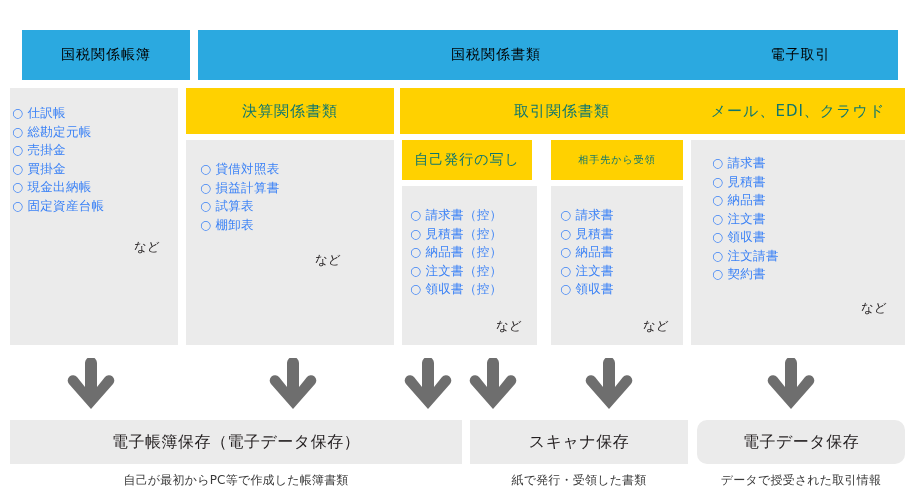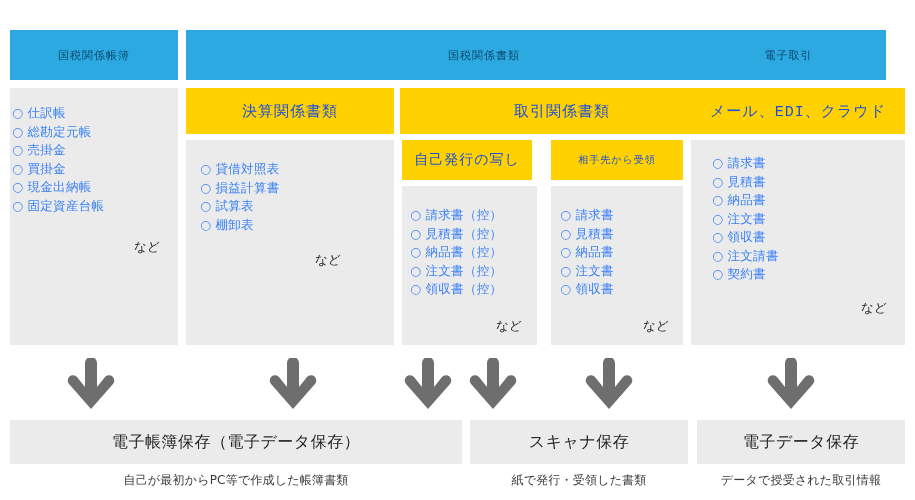--- a/index.html
+++ b/index.html
@@ -9,33 +9,33 @@
     font-family:"DejaVu Sans","Liberation Sans",sans-serif;
     color:#2b2b2b;
     overflow:hidden;
   }
   #stage{position:relative;width:915px;height:500px;}
 
   
   .hdr-blue{
     position:absolute;
     background:#2ba9e0;
-    color:#0c4a6e;
-    font-size:11px;
+    color:#000000;
+    font-size:14px;
     display:flex;align-items:center;justify-content:center;
     letter-spacing:1px;
+    margin-left:12px;
   }
   .hdr-yellow{
     position:absolute;
     background:#ffd100;
-    color:#1d4ed8;
+    color:#0f766e;
     font-size:15px;
     display:flex;align-items:center;justify-content:center;
     letter-spacing:1px;
-    font-family:Liberation Mono, monospace;
   }
   .panel-gray{
     position:absolute;
     background:#ebebeb;
   }
   .listbox{
     position:absolute;
     font-size:12.5px;
     line-height:18.5px;
     color:#3b82f6;
@@ -179,16 +179,16 @@
         <path d="M25 51 L3 26 A5 5 0 0 1 11 19 L19 29 L19 5 A4 4 0 0 1 31 5 L31 29 L39 19 A5 5 0 0 1 47 26 Z" fill="#6e6e6e"></path>
       </svg>
   </div>
 
   <div class="bottom-box" style="left:10px;top:420px;width:452px;height:44px;">電子帳簿保存（電子データ保存）</div>
   <div class="caption" style="left:10px;top:472px;width:452px;">自己が最初からPC等で作成した帳簿書類</div>
 
   <div class="bottom-box" style="left:470px;top:420px;width:218px;height:44px;">スキャナ保存</div>
   <div class="caption" style="left:470px;top:472px;width:218px;">紙で発行・受領した書類</div>
 
-  <div class="bottom-box" style="left:697px;top:420px;width:208px;height:44px;">電子データ保存</div>
+  <div class="bottom-box" style="left:697px;top:420px;width:208px;height:44px;border-radius:10px;">電子データ保存</div>
   <div class="caption" style="left:697px;top:472px;width:208px;">データで授受された取引情報</div>
 
 </div>
 
 </body></html>

